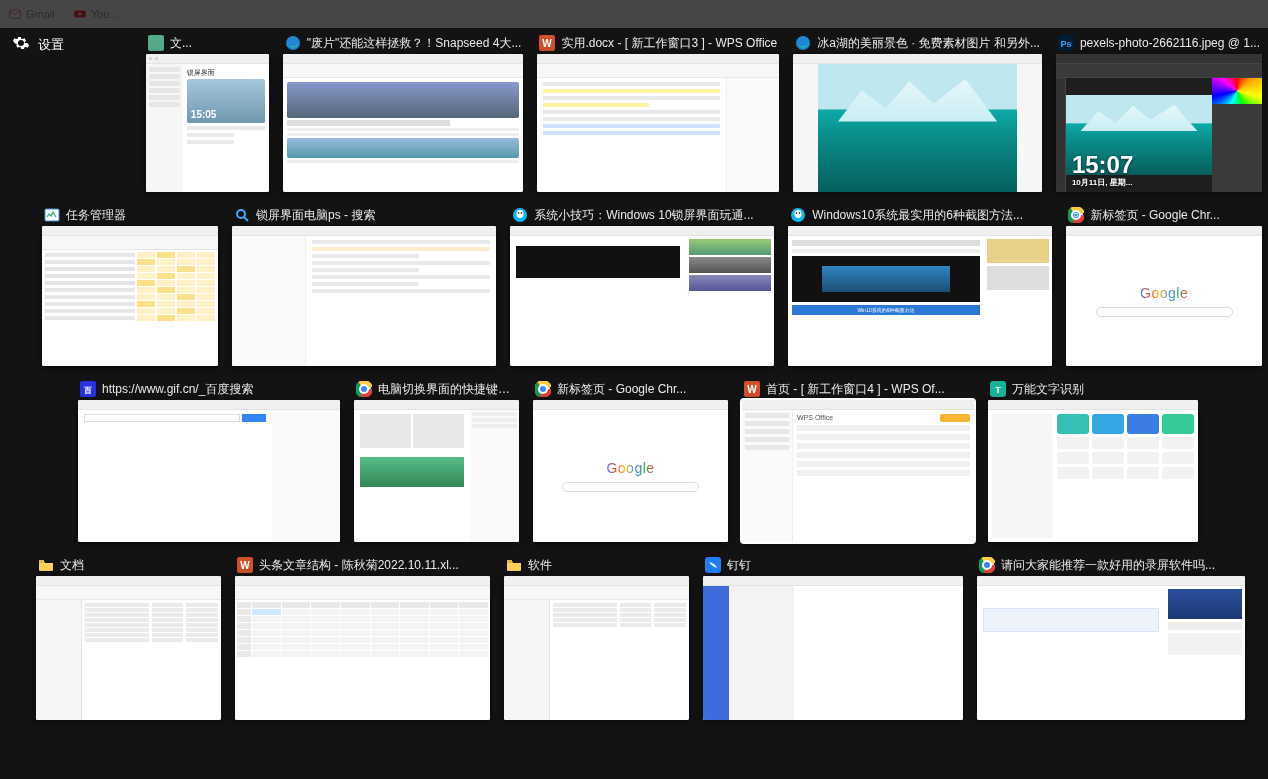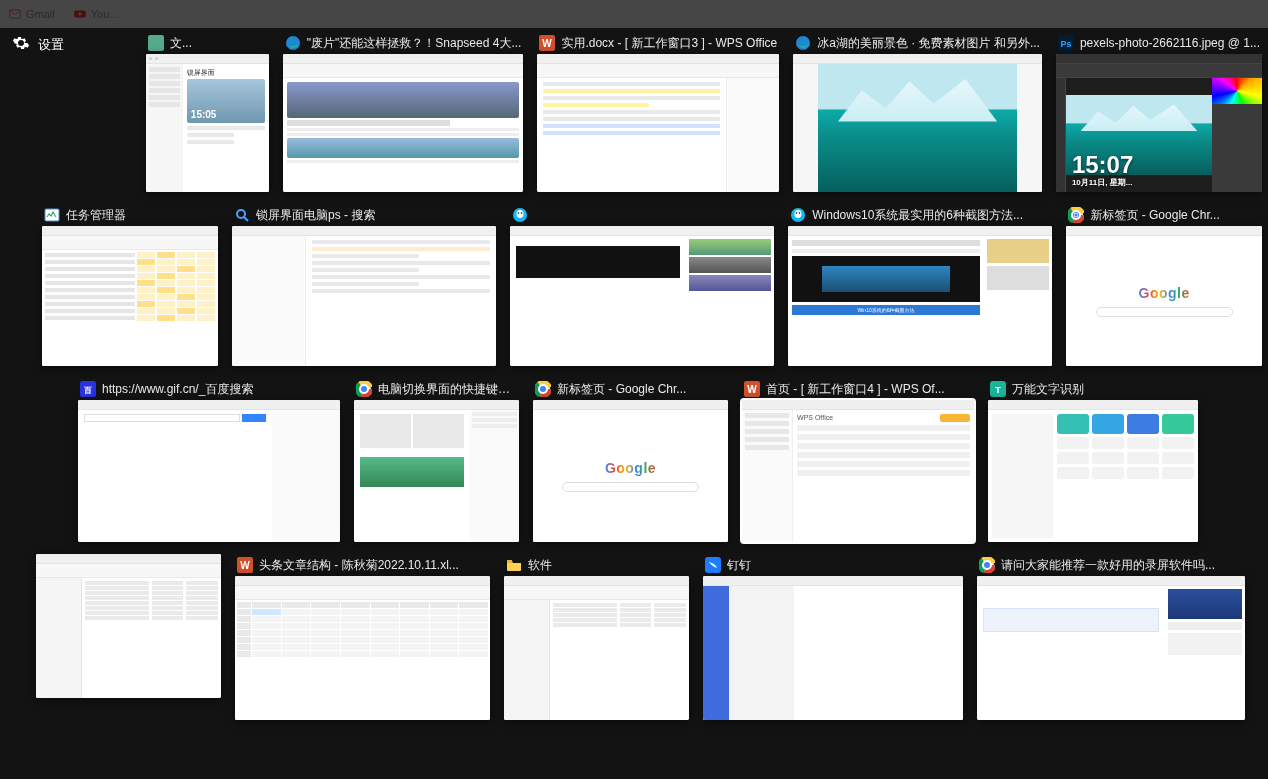--- a/index.html
+++ b/index.html
@@ -126,21 +126,21 @@
   .tm-row .cell.b { background:#ffe08a; }
 
   
   .article-body { flex:1; padding:4px; display:flex; flex-direction:column; gap:2px; }
   .article-body .h { height:6px; background:#ddd; width:70%; }
   .article-body .p { height:3px; background:#eee; }
   .article-body .img { height:36px; background:linear-gradient(#89c,#567); border-radius:2px; }
 
   .chrome-newtab { flex:1; display:flex; align-items:center; justify-content:center; background:#fff; }
   .google-logo {
-    font-size:14px; font-weight:700;
+    font-size:14px; font-weight:400;
     background: linear-gradient(90deg,#4285F4,#EA4335,#FBBC05,#4285F4,#34A853,#EA4335);
     -webkit-background-clip:text; background-clip:text; color:transparent;
     letter-spacing:0.5px;
   }
   .searchbar-mock { width:70%; height:10px; border:1px solid #ddd; border-radius:6px; margin-top:6px; }
 
   .wps-home { flex:1; display:flex; }
   .wps-side { width:22%; background:#fafafa; border-right:1px solid #eee; display:flex; flex-direction:column; gap:3px; padding:3px; }
   .wps-side .it { height:5px; background:#e8e8e8; }
   .wps-main { flex:1; padding:4px; display:flex; flex-direction:column; gap:3px; }
@@ -510,20 +510,21 @@
       <div class="win wide">
         <div class="titlebar">
           <span class="icon">
               <svg viewBox="0 0 16 16">
                 <circle cx="8" cy="8" r="7" fill="#12b7f5"></circle>
                 <ellipse cx="8" cy="7" rx="3.5" ry="4" fill="#fff"></ellipse>
                 <circle cx="6.5" cy="6" r=".8" fill="#000"></circle>
                 <circle cx="9.5" cy="6" r=".8" fill="#000"></circle>
               </svg>
             </span>
+          <span class="label">系统小技巧：Windows 10锁屏界面玩通...</span>
         </div>
         <div class="thumb">
             <div class="mock-window">
           <div class="titlebar-mock"></div>
           <div class="body-split">
             <div class="content-mock" style="flex:2">
               <div class="h"></div>
                   <div class="p"></div>
               <div style="height:32px;background:#111"></div>
               <div class="p"></div>
@@ -774,20 +775,29 @@
           </div>
         </div>
           </div>
       </div>
 
     </div>
 
     <div class="row r4">
 
       <div class="win small" style="width:185px">
+        <div class="titlebar">
+          <span class="icon">
+              <svg viewBox="0 0 16 16">
+                <path d="M1 4h5l1 2h8v7a1 1 0 01-1 1H2a1 1 0 01-1-1z" fill="#ffd257"></path>
+                <rect x="1" y="3" width="5" height="3" fill="#e7b634"></rect>
+              </svg>
+            </span>
+          <span class="label">文档</span>
+        </div>
         <div class="thumb">
             <div class="mock-window">
           <div class="titlebar-mock"></div>
               <div class="ribbon"></div>
           <div class="explorer-body">
             <div class="exp-side"></div>
             <div class="exp-list">
               <div class="r">
                     <span class="c1"></span>
                     <span class="c2"></span>

